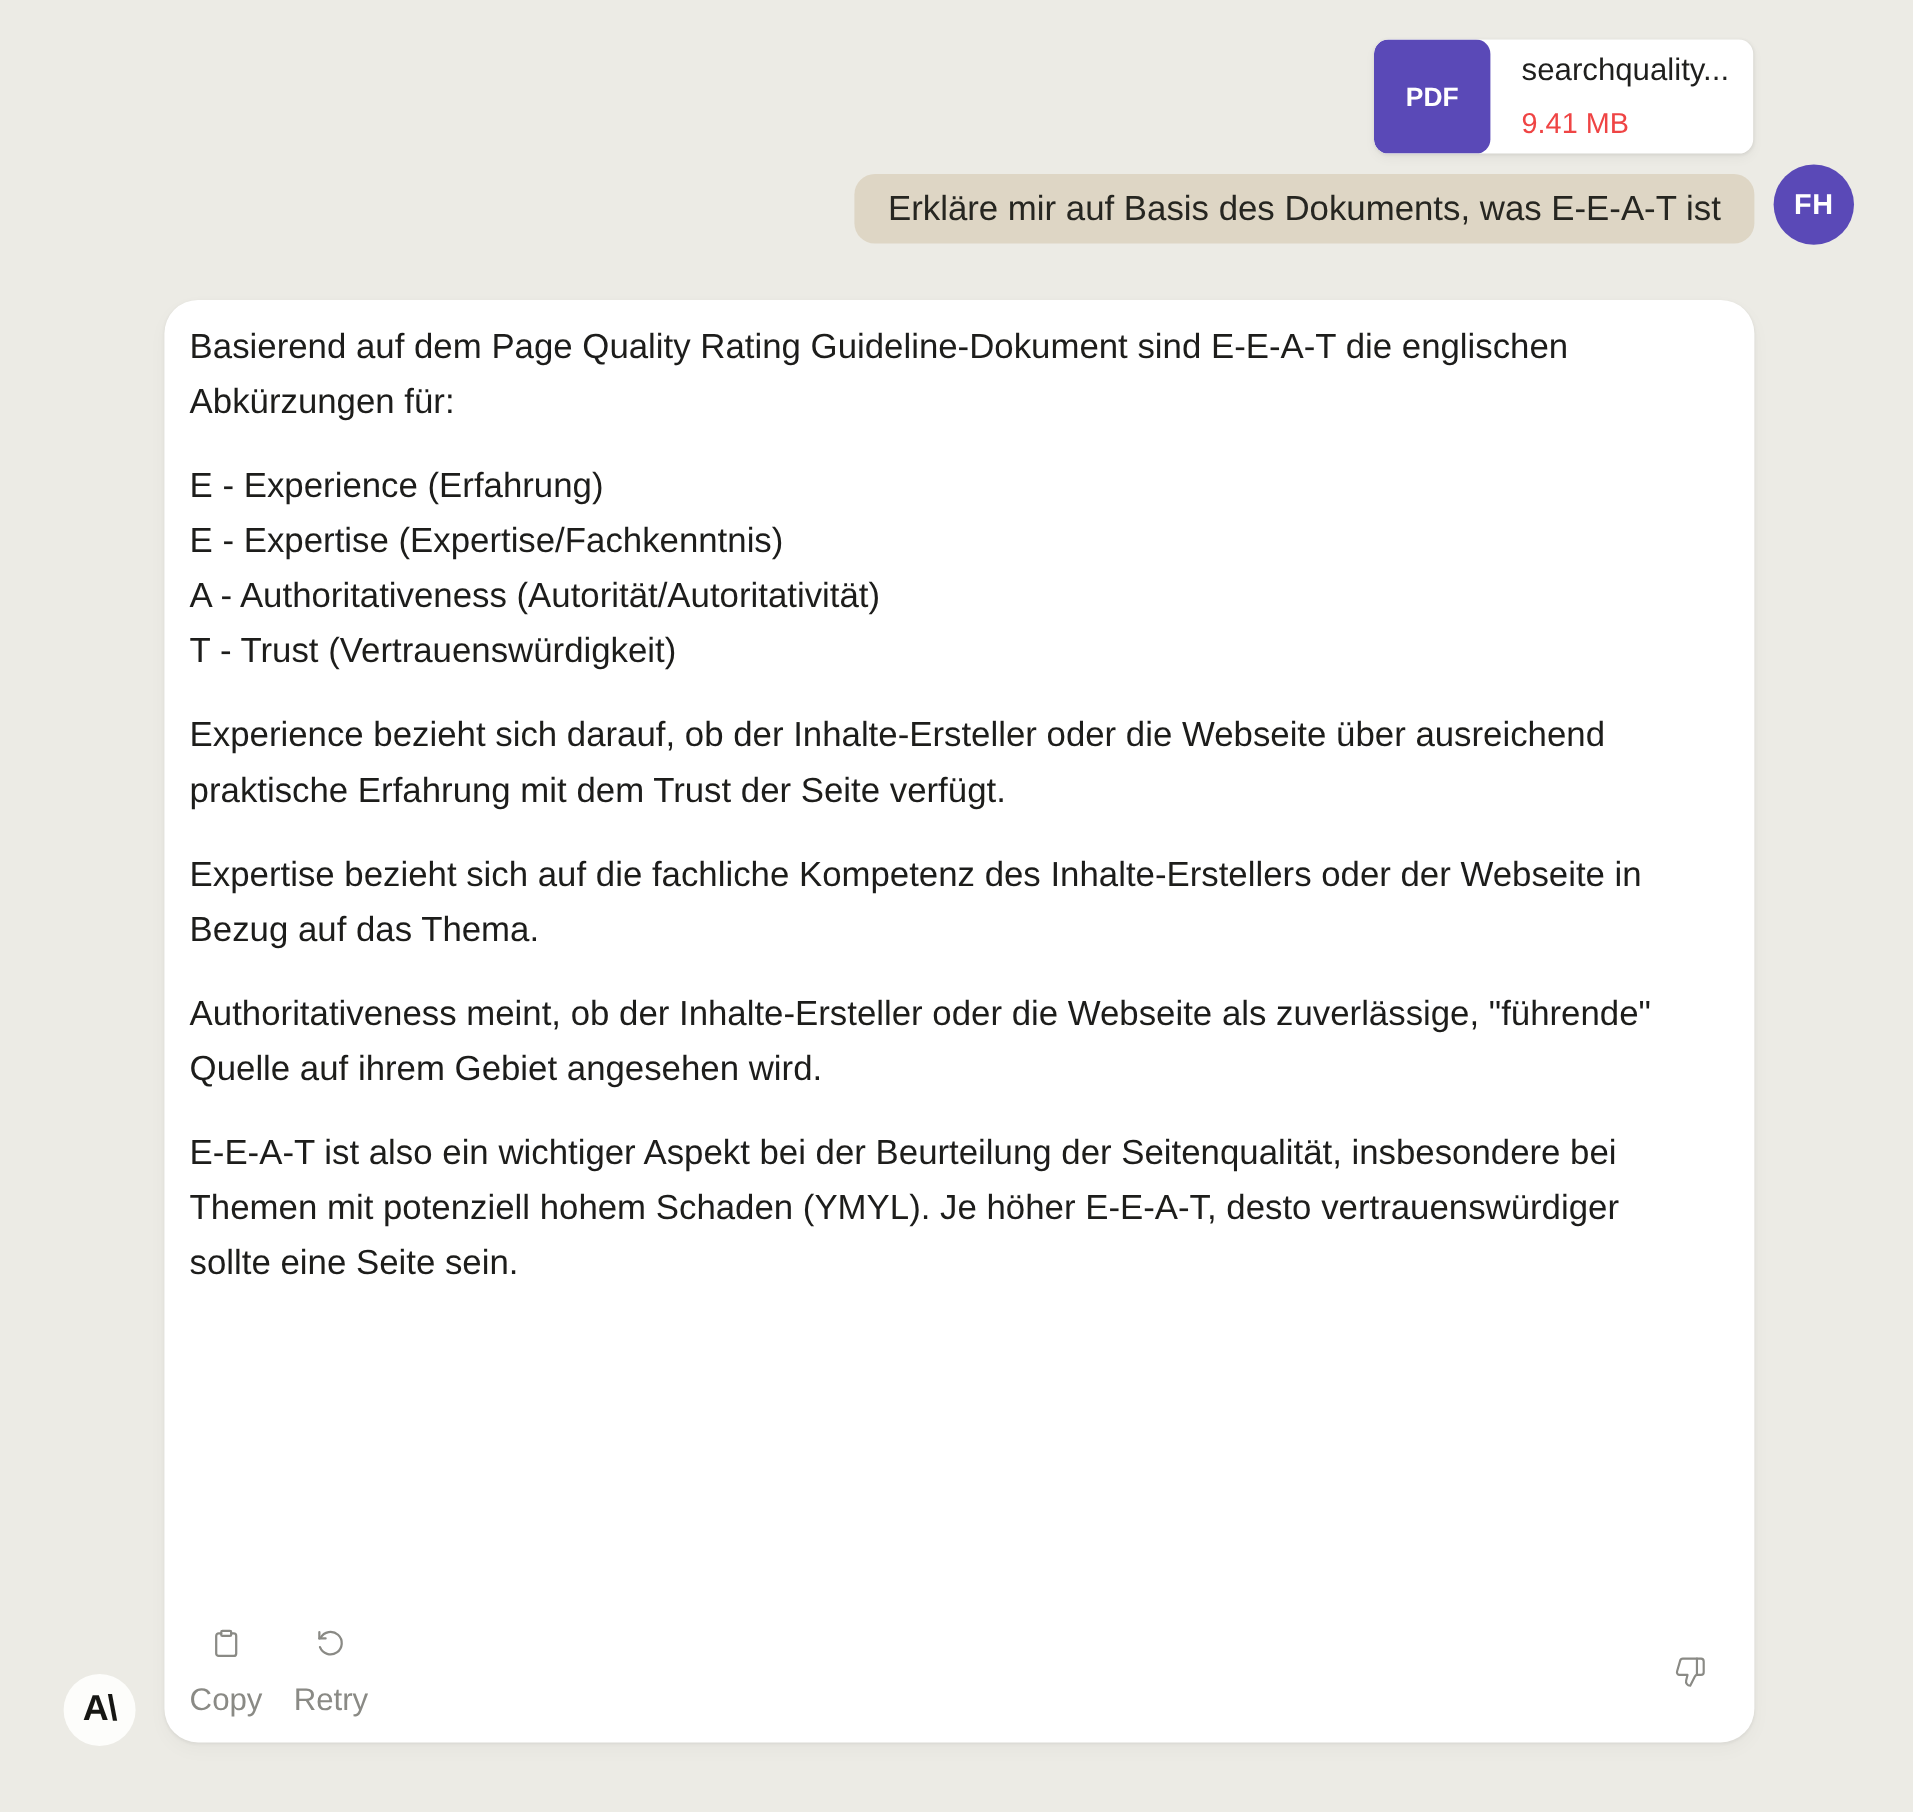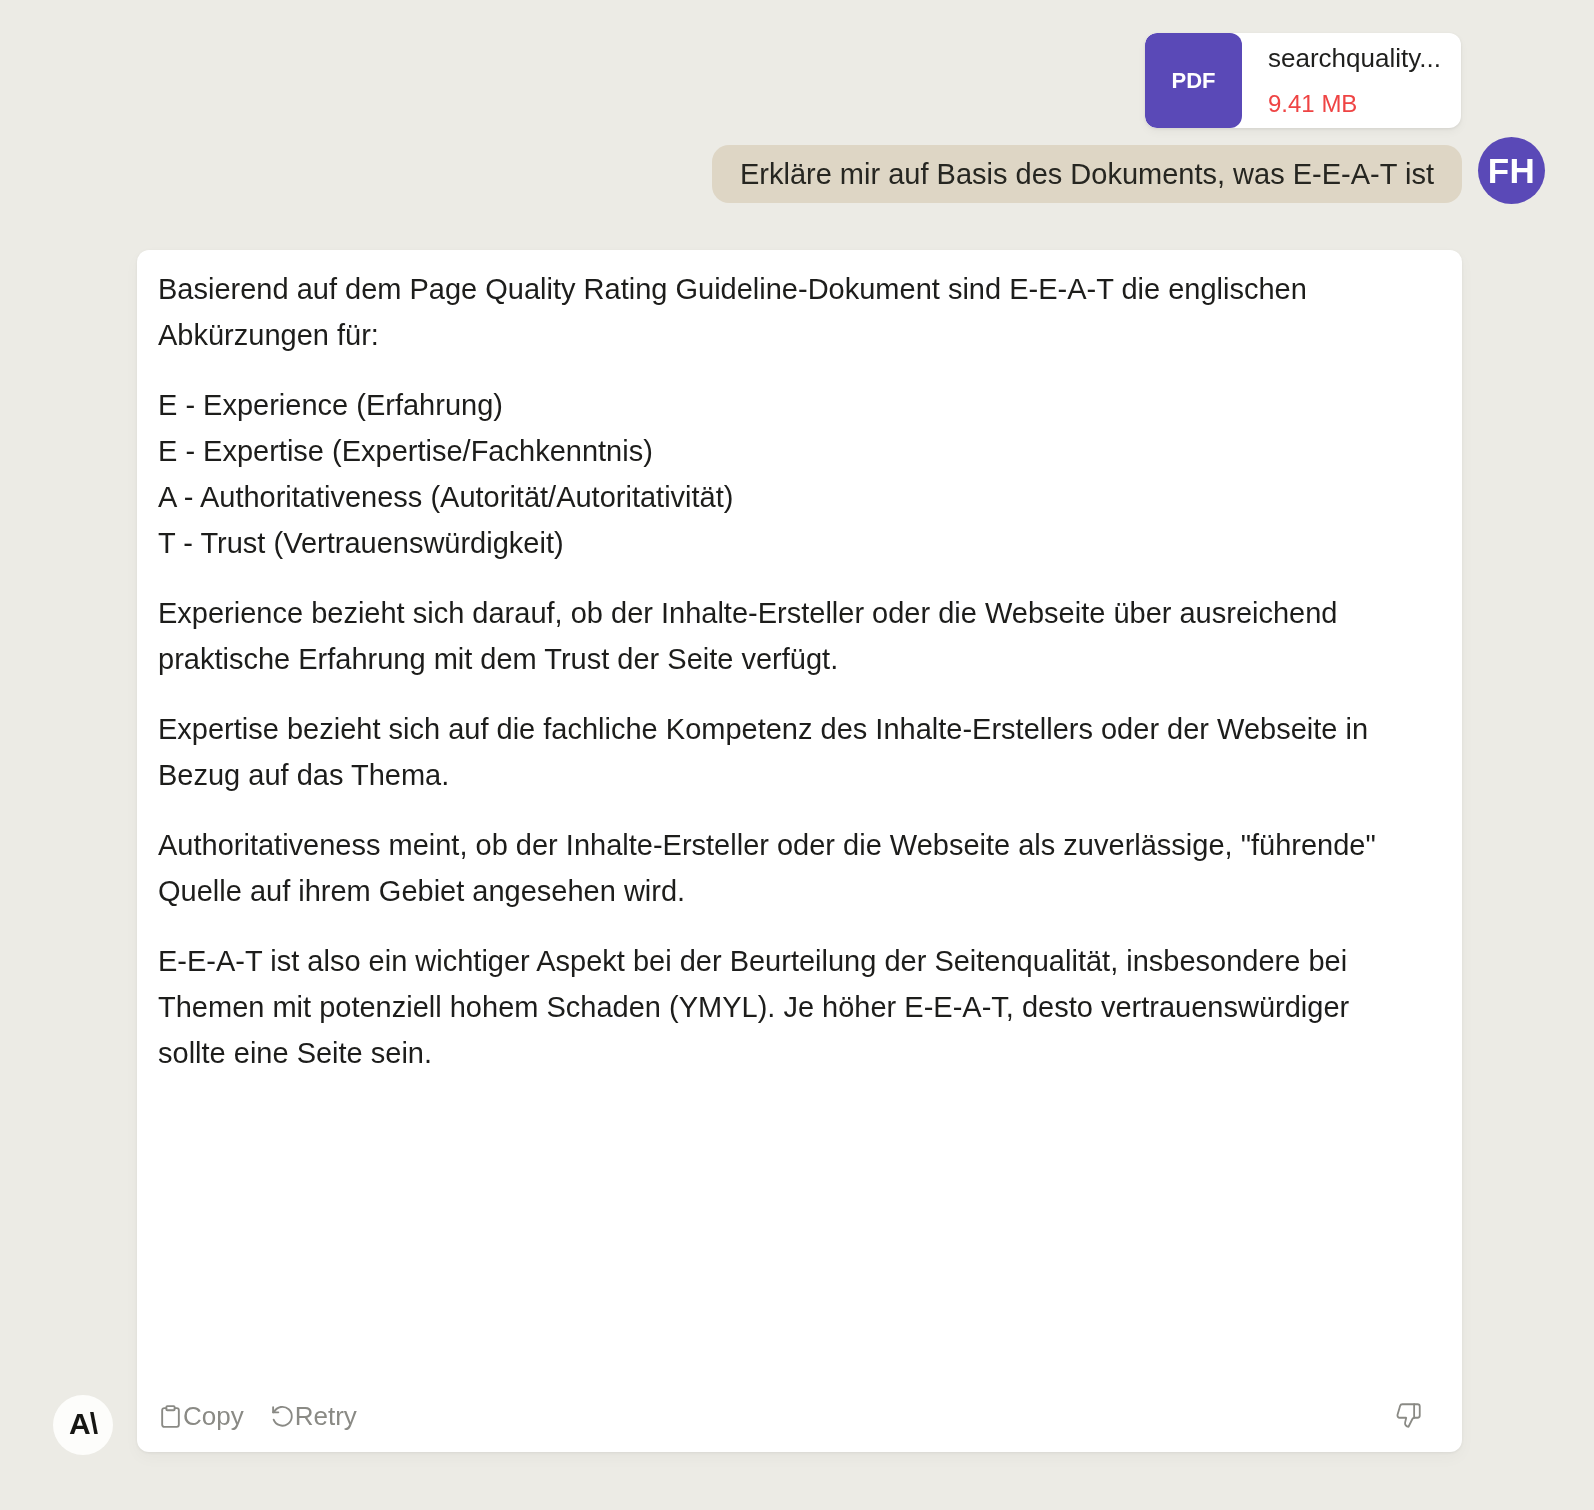--- a/index.html
+++ b/index.html
@@ -78,37 +78,37 @@
   }
   .user-avatar {
     position: absolute;
     top: 137px;
     left: 1478px;
     width: 67px;
     height: 67px;
     border-radius: 50%;
     background: #5A49B7;
     color: #FFFFFF;
-    font-size: 35px;
+    font-size: 24px;
     font-weight: 700;
     display: flex;
     align-items: center;
     justify-content: center;
     letter-spacing: 0.5px;
   }
 
   
   .assistant-card {
     position: absolute;
     top: 250px;
     left: 137px;
     width: 1325px;
     min-height: 1202px;
     background: #FFFFFF;
-    border-radius: 12px;
+    border-radius: 28px;
     box-shadow: 0 1px 3px rgba(0,0,0,0.06), 0 6px 16px rgba(0,0,0,0.03);
     display: flex;
     flex-direction: column;
     padding: 16px 64px 12px 21px;
   }
   .assistant-text p {
     font-size: 29px;
     line-height: 46px;
     color: #1D1D1B;
     margin: 0 0 24px 0;
@@ -118,28 +118,29 @@
     margin-top: auto;
     display: flex;
     align-items: center;
     gap: 26px;
     padding: 6px 0 8px 0;
     color: #8A8A85;
   }
   .action-btn {
     display: inline-flex;
     align-items: center;
-    gap: 0;
+    gap: 19px;
     background: none;
     border: none;
     color: #8A8A85;
     font-family: inherit;
     font-size: 26px;
     cursor: pointer;
     padding: 0;
+    flex-direction: column;
   }
   .action-icon, .thumb-icon {
     display: inline-flex;
     align-items: center;
     justify-content: center;
   }
   .action-icon svg { width: 25px; height: 25px; }
   .thumb-btn {
     margin-left: auto;
     margin-right: -24px;

